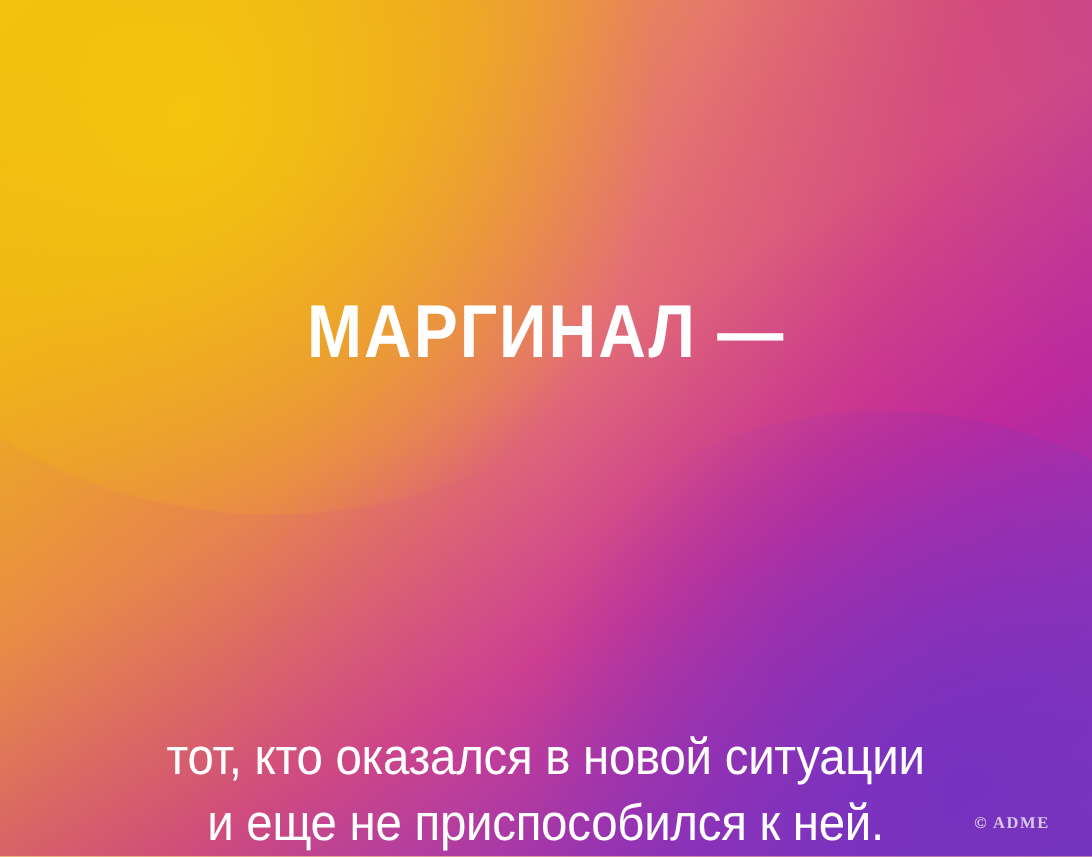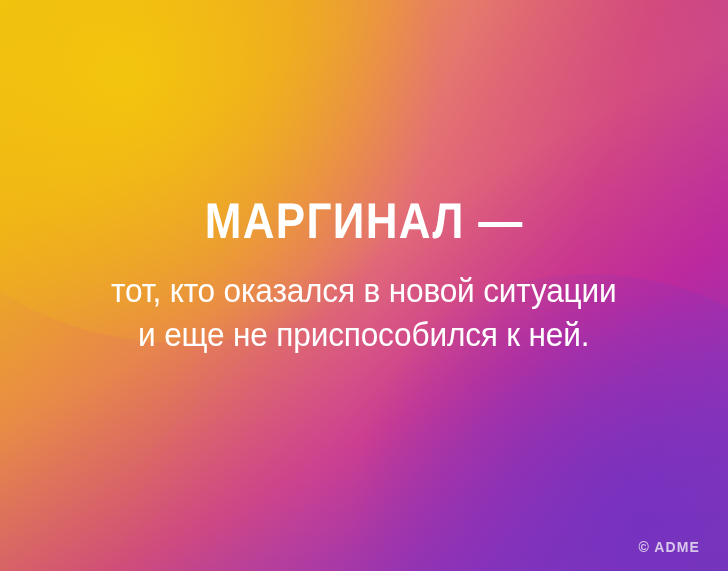--- a/index.html
+++ b/index.html
@@ -67,21 +67,21 @@
   }
 
   .content {
     position: absolute;
     left: 0;
     right: 0;
     top: 0;
     height: 100%;
     display: flex;
     flex-direction: column;
-    justify-content: flex-start;
+    justify-content: space-between;
     align-items: center;
     text-align: center;
   }
 
   .headline {
     margin: 0;
     padding: 0;
     color: #ffffff;
     font-family: "Liberation Sans Narrow", "Liberation Sans", sans-serif;
     font-weight: 700;
@@ -109,22 +109,22 @@
   }
   .body-line {
     display: block;
   }
 
   .watermark {
     position: absolute;
     right: 28px;
     bottom: 16px;
     color: rgba(255,255,255,0.72);
-    font-family: Liberation Sans, sans-serif;
-    font-size: 14px;
+    font-family: Liberation Serif, serif;
+    font-size: 11px;
     font-weight: 700;
     letter-spacing: 1.1px;
     white-space: nowrap;
   }
 </style>
 </head>
 <body>
 
 <div class="poster">
 

